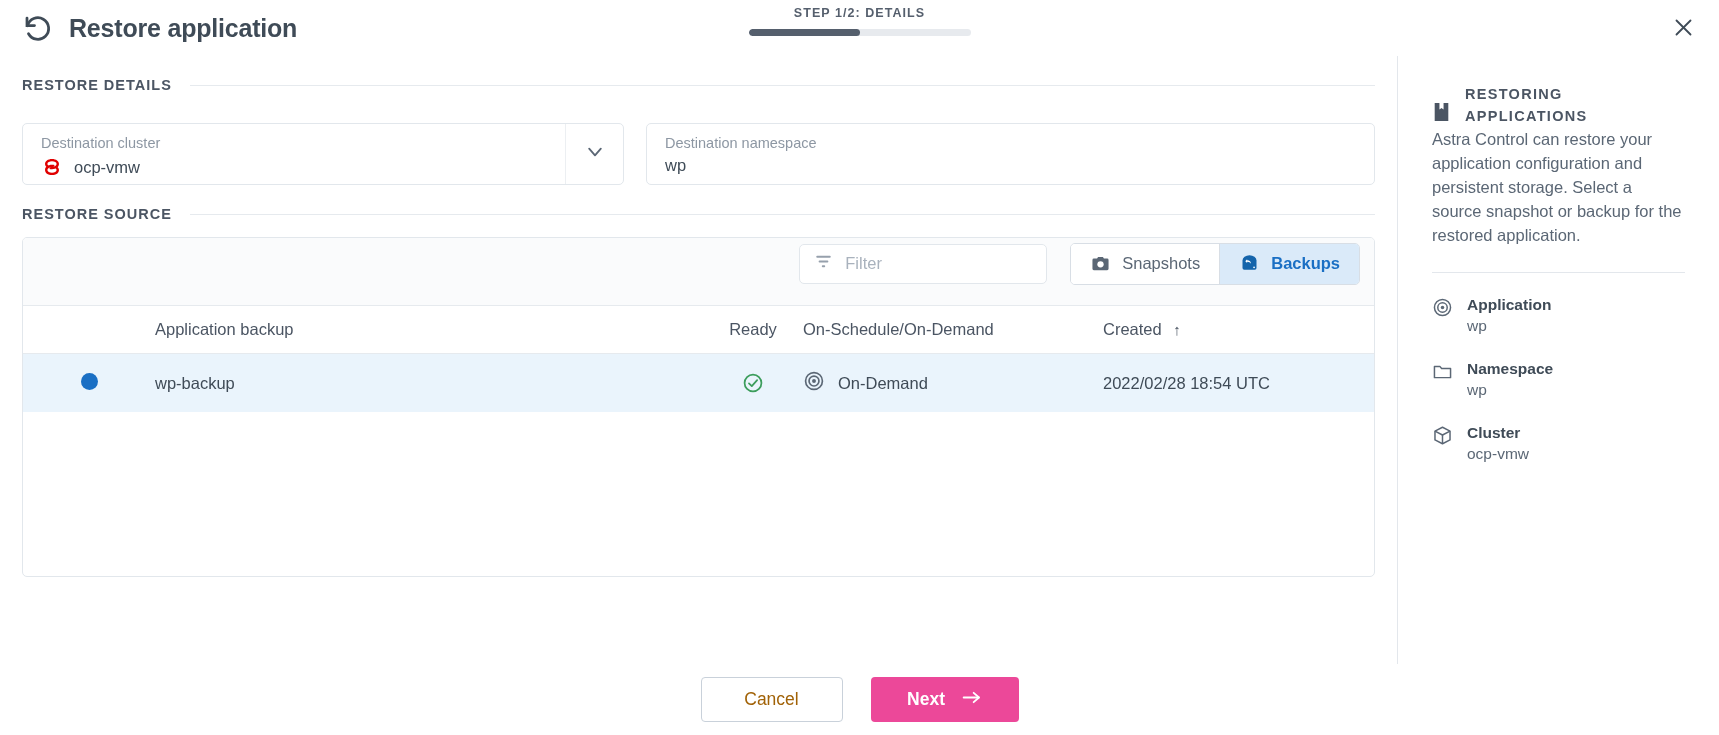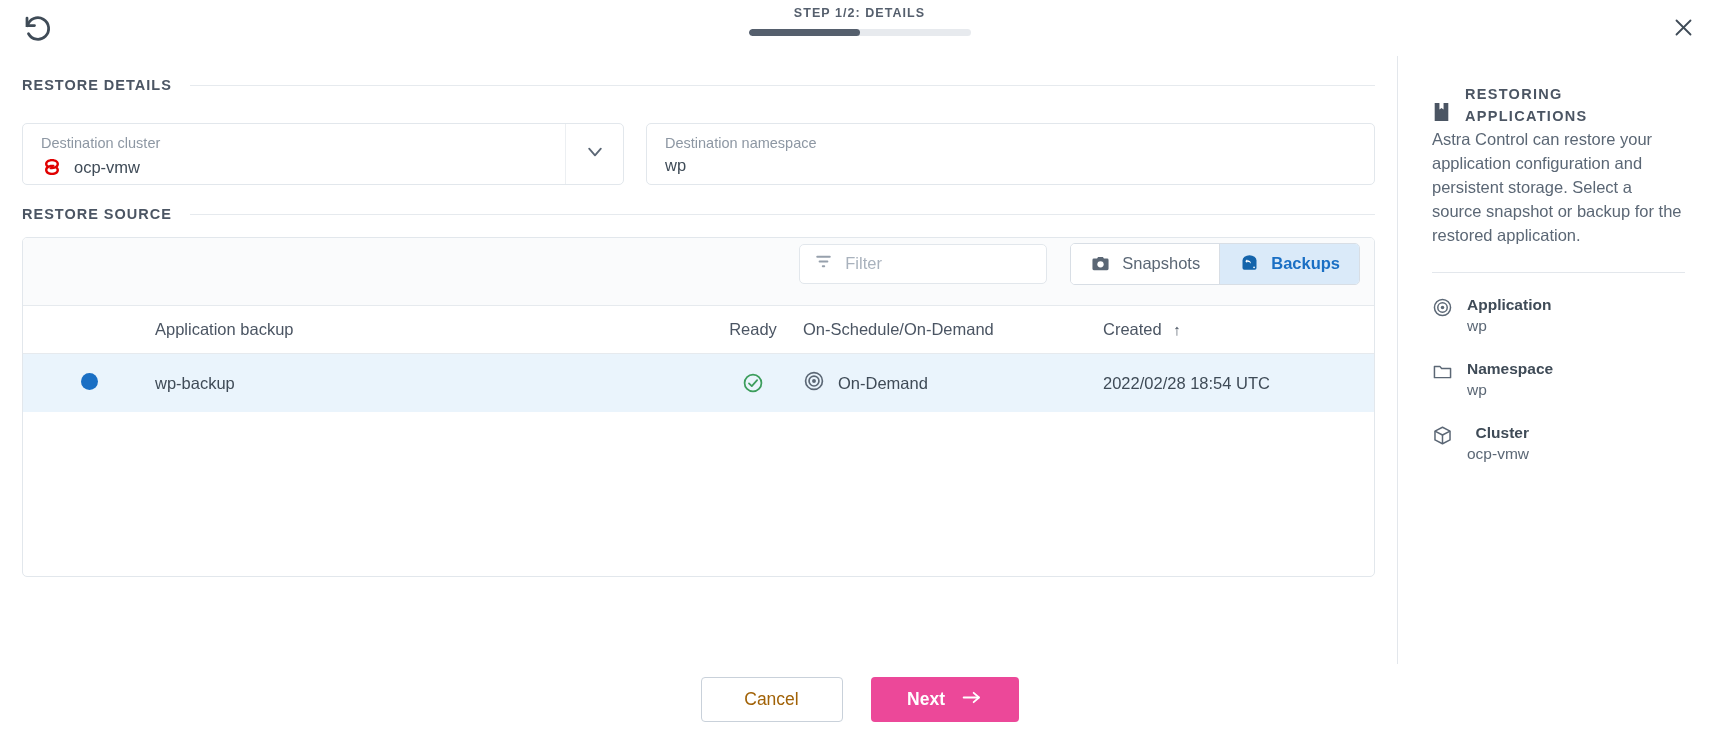--- a/index.html
+++ b/index.html
@@ -283,21 +283,20 @@
     display: flex;
     gap: 14px;
     margin-top: 21px;
   }
   .meta-ico { width: 21px; height: 21px; color: #5b6775; flex: 0 0 auto; margin-top: 3px; }
   .meta-label {
     font-size: 15.5px;
     font-weight: bold;
     color: #3f4b57;
     line-height: 21px;
-    text-align: right;
   }
   .meta-value {
     font-size: 15.5px;
     color: #5b6775;
     line-height: 22px;
   }
 
   
   .footer {
     height: 71px;
@@ -338,20 +337,21 @@
 <body>
 
 <div class="header">
   <div class="header-left">
     <span>
       <svg class="restore-icon" viewBox="0 0 24 24" fill="none" stroke="currentColor" stroke-width="2.2" stroke-linecap="round">
         <path d="M4 4 L4 10 L10 10"></path>
         <path d="M4.4 10.2 A8.6 8.6 0 1 1 5.2 16.6"></path>
       </svg>
     </span>
+    <span class="page-title">Restore application</span>
   </div>
 
   <div class="header-center">
     <div class="step-label">STEP 1/2: DETAILS</div>
     <div class="progress-track">
       <div class="progress-fill" id="progress-fill" style="width: 50%;"></div>
     </div>
   </div>
 
   <div class="close-btn">

